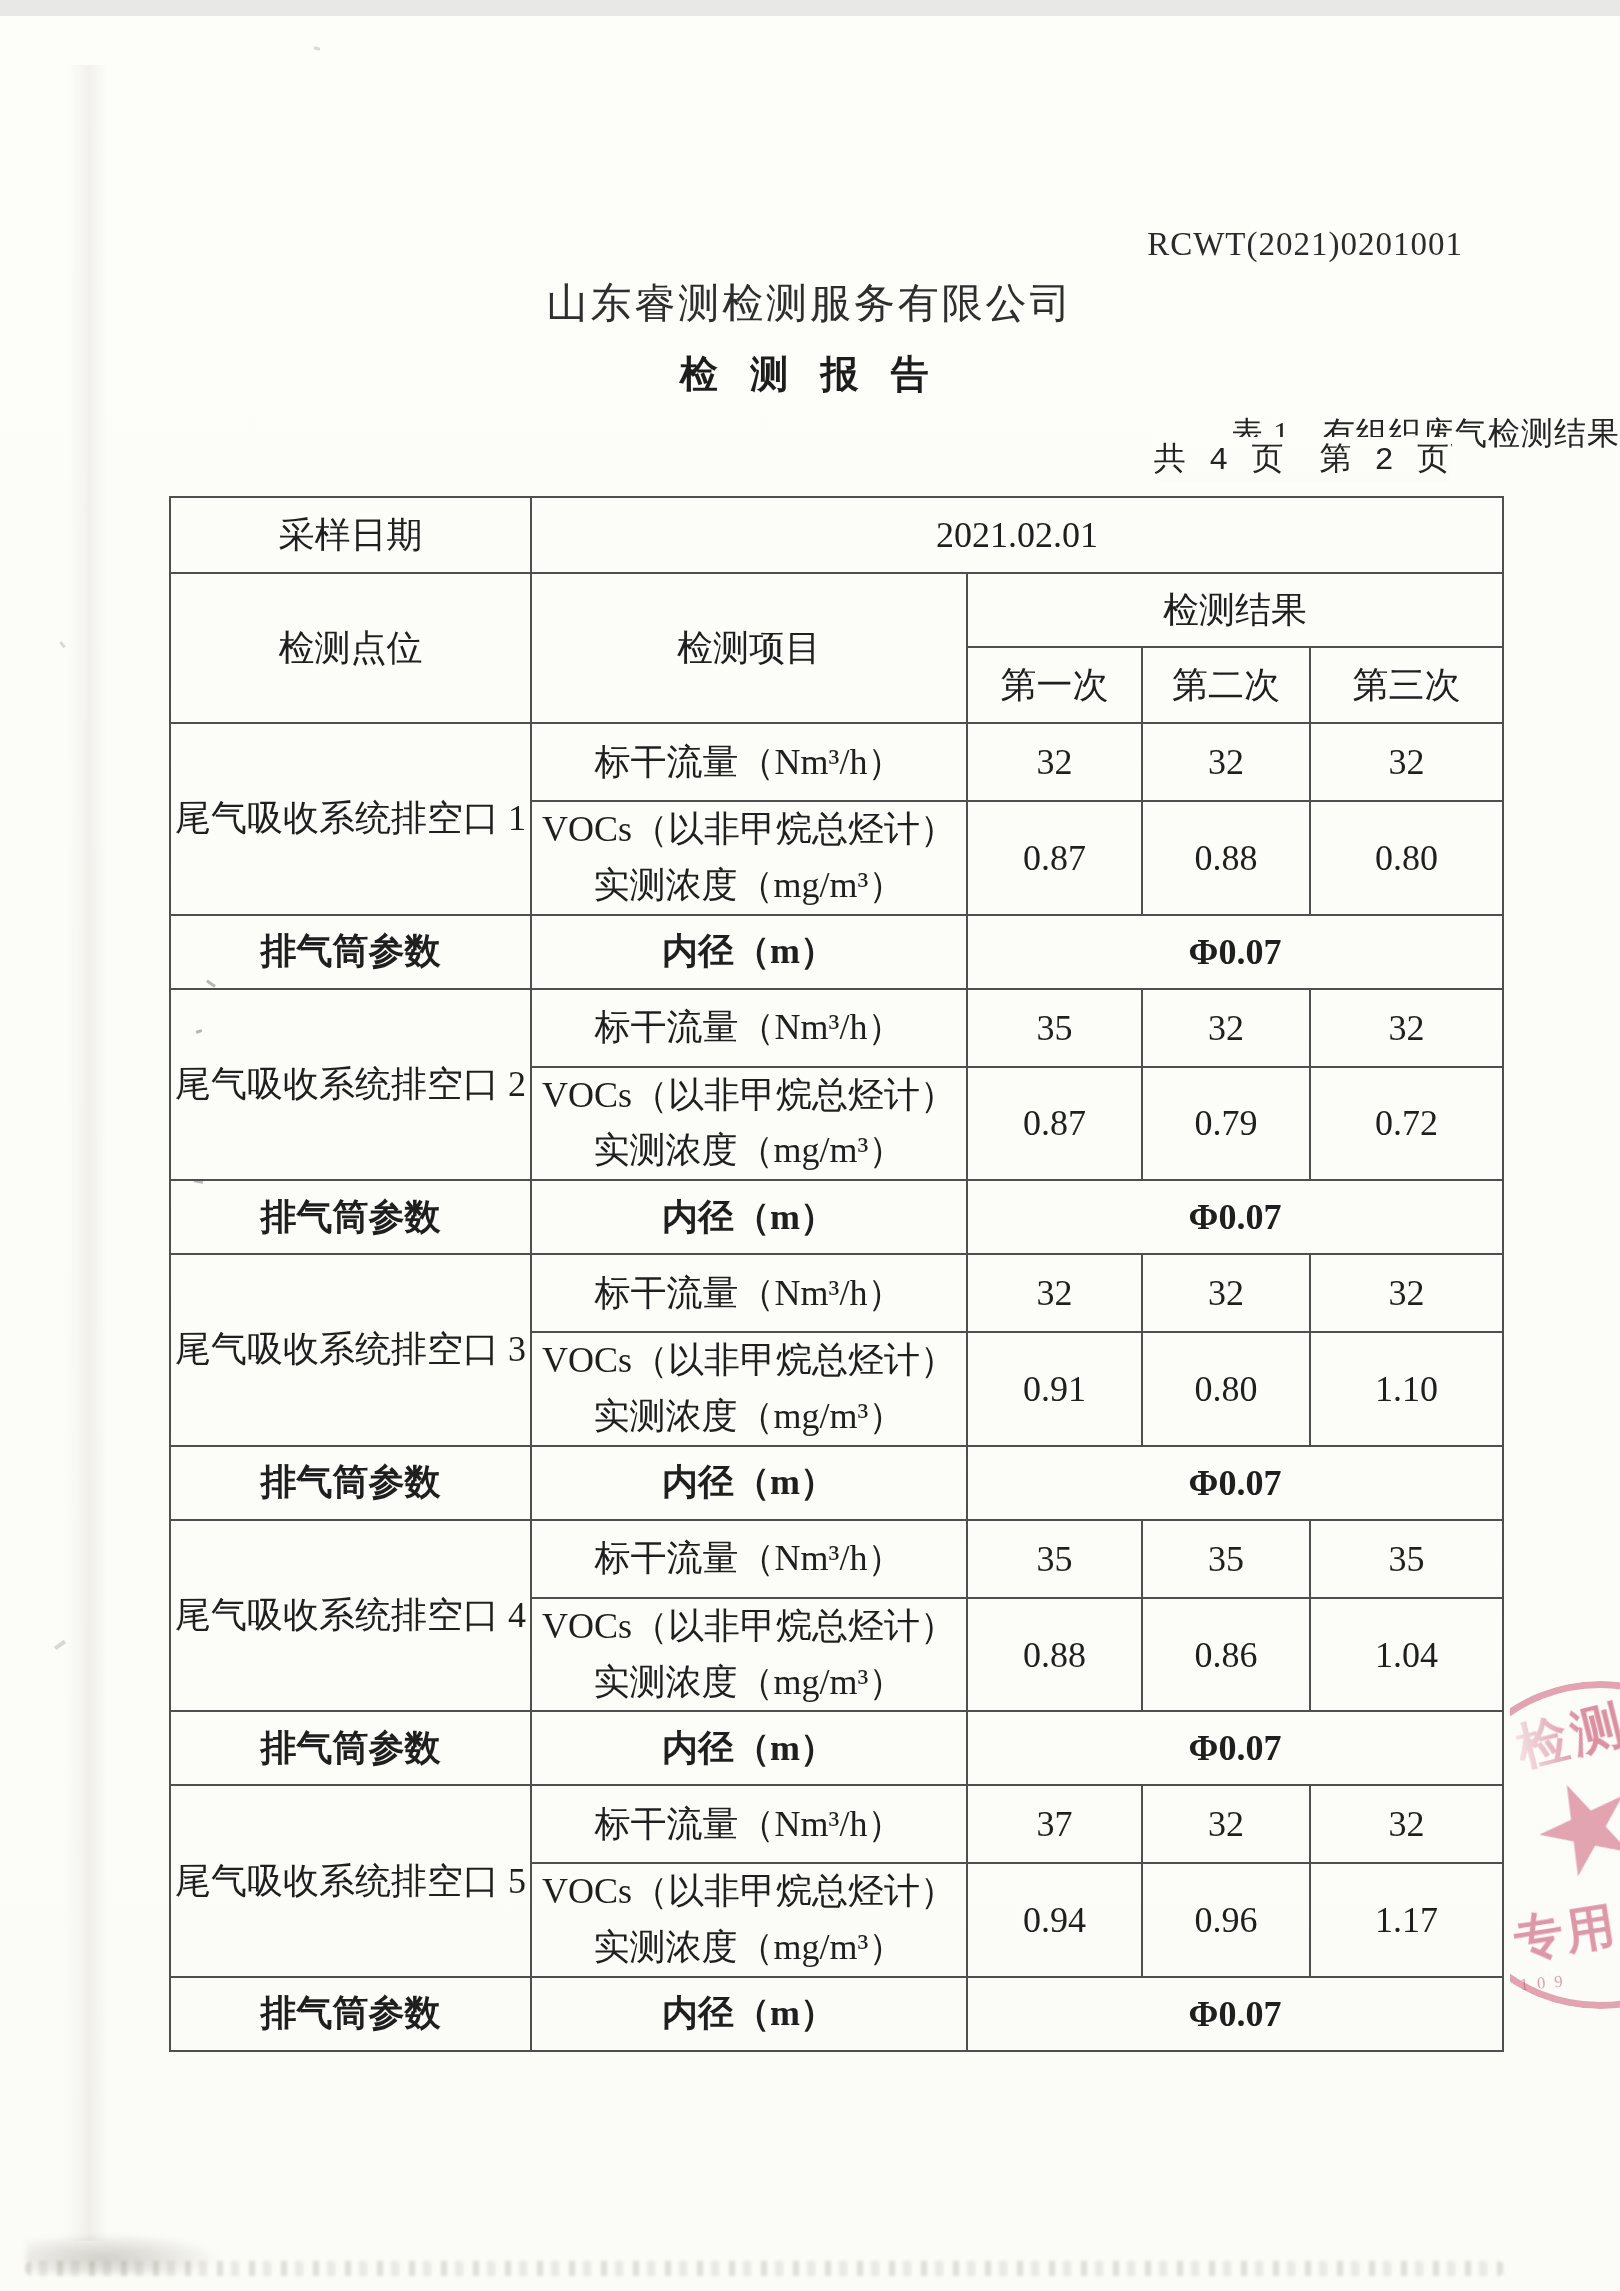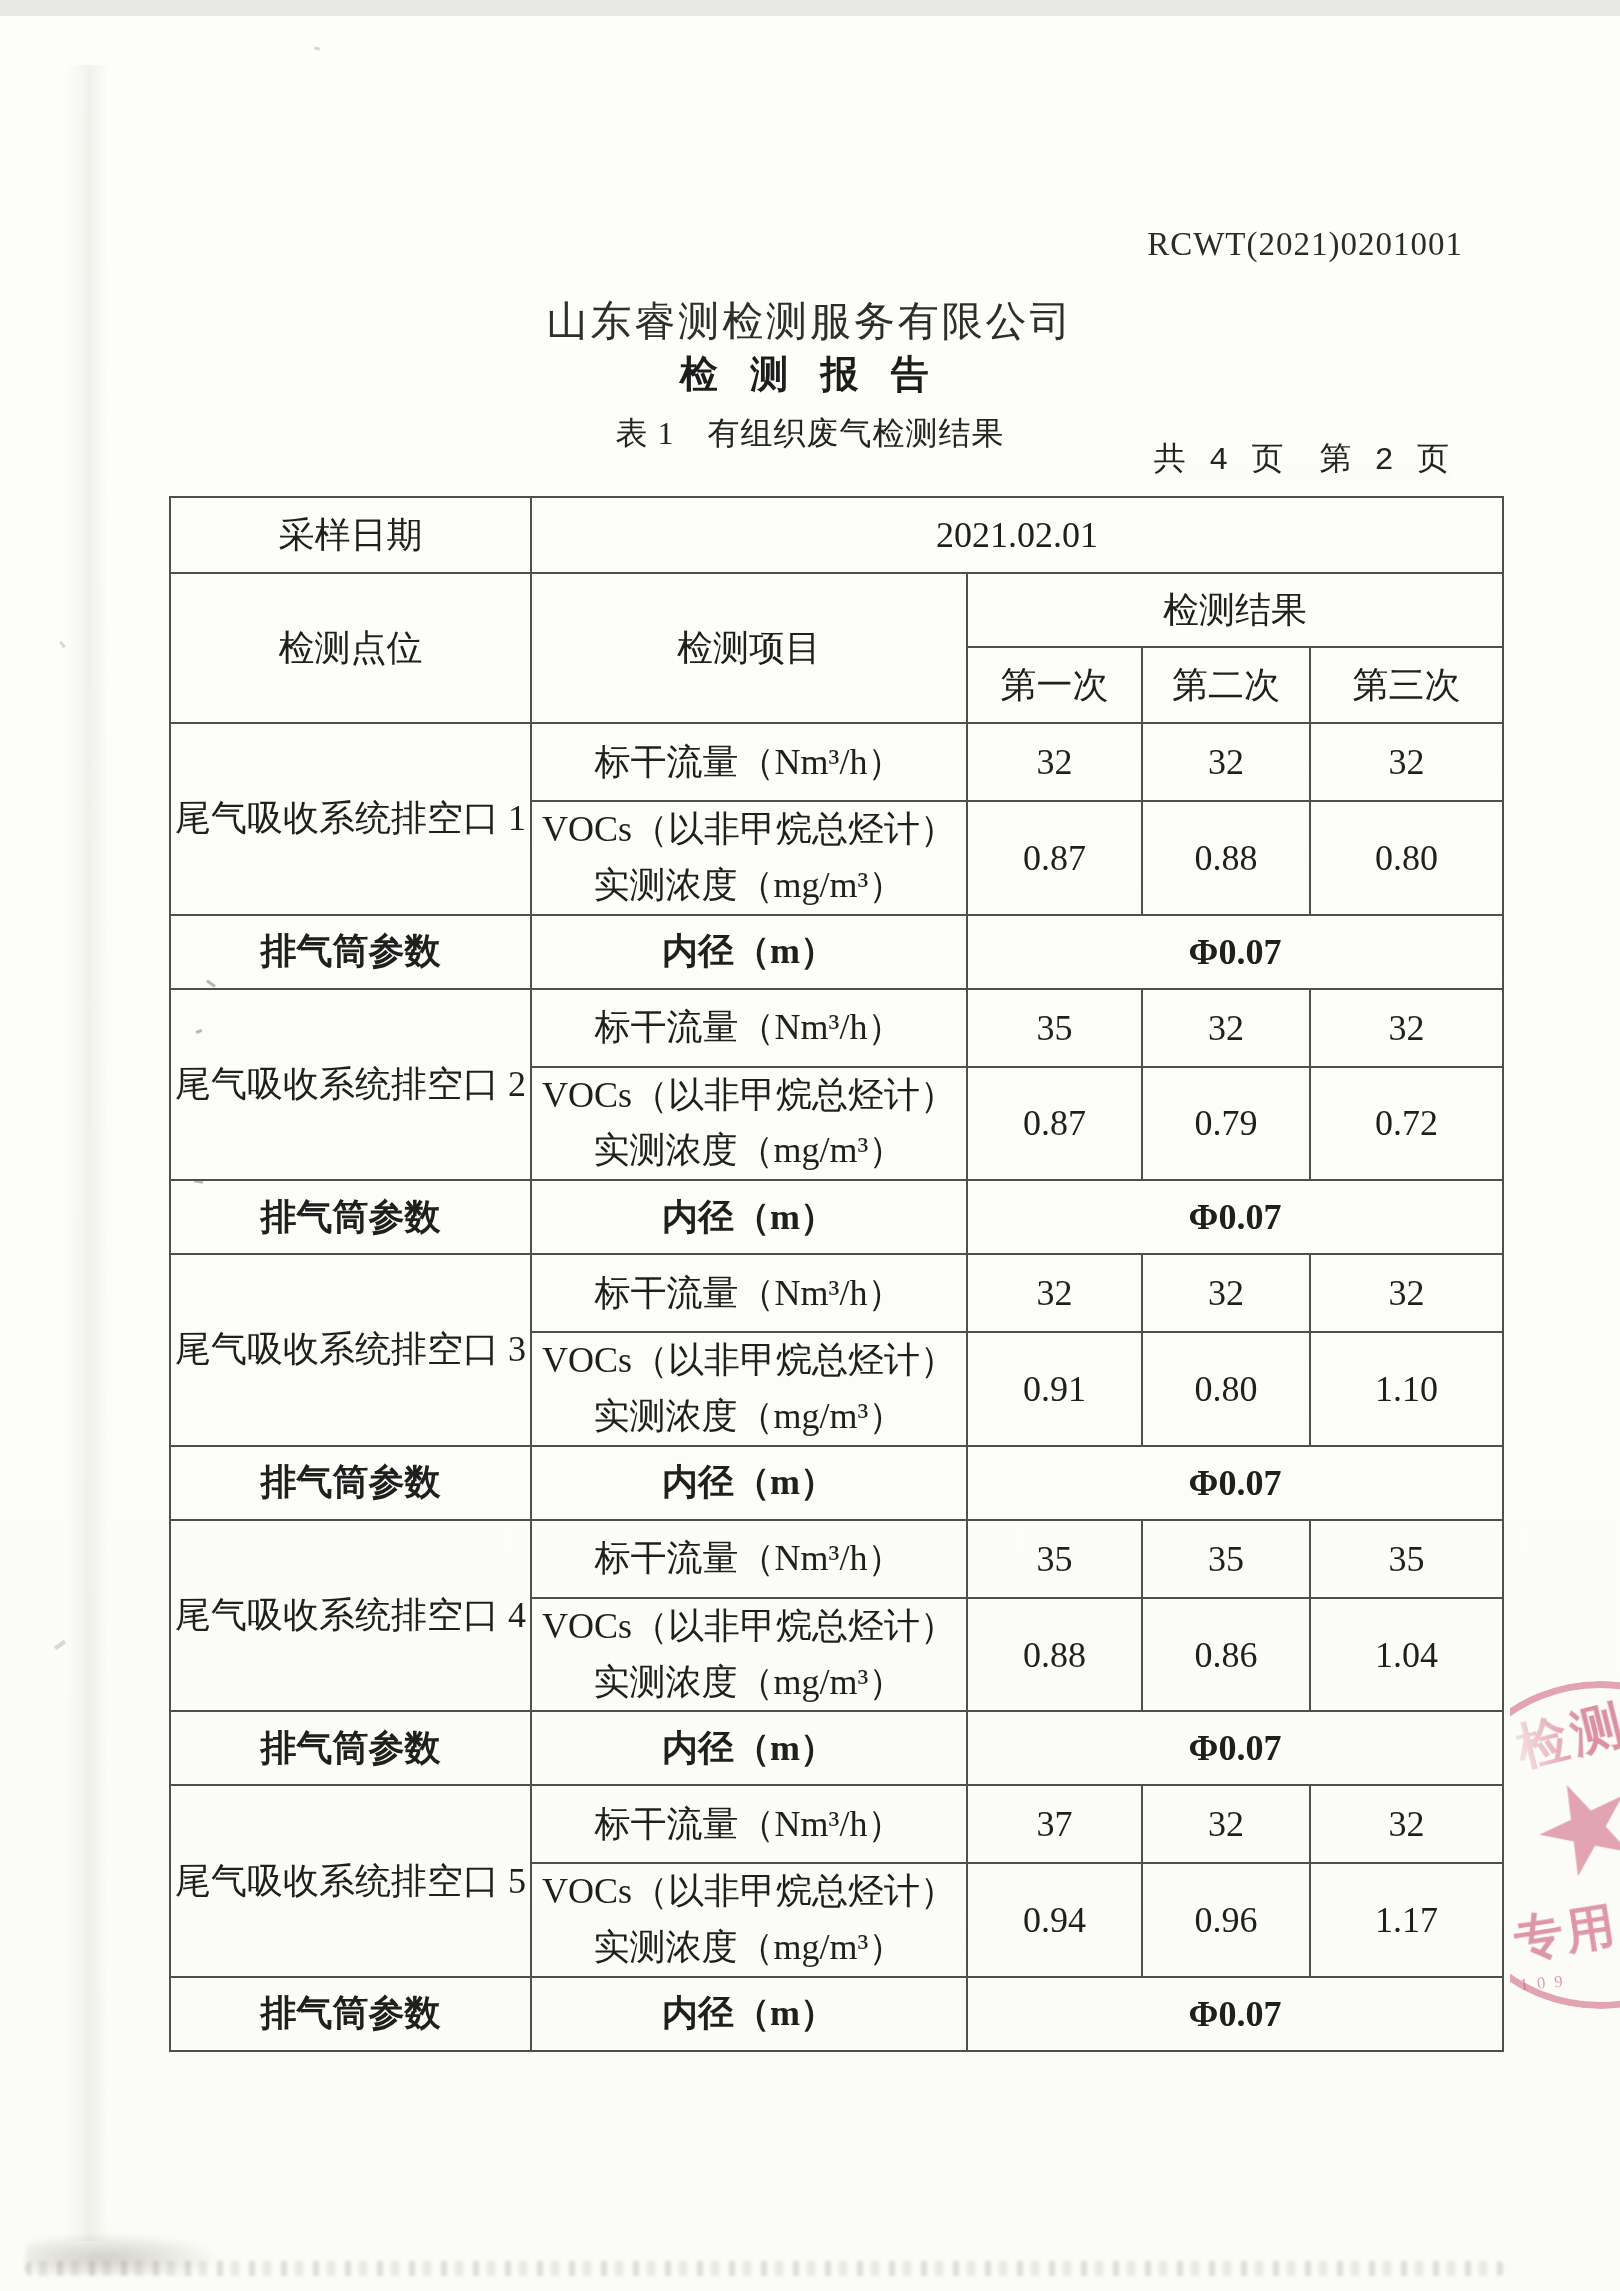--- a/index.html
+++ b/index.html
@@ -11,31 +11,31 @@
     overflow:hidden;
     font-family:"Liberation Serif","DejaVu Serif",serif;
     color:#222;
   }
   
   .report-code{
     position:absolute;top:210px;right:157px;
     font-size:33px;letter-spacing:1px;color:#2b2b2b;
   }
   .company{
-    position:absolute;top:278px;left:0;width:1620px;
+    position:absolute;top:260px;left:0;width:1620px;
     text-align:center;font-size:41px;letter-spacing:2.9px;color:#2e2e2e;
   }
   .title{
     position:absolute;top:333px;left:0;width:1620px;
     text-align:center;font-size:38px;font-weight:700;
     letter-spacing:0.30em;color:#1d1d1d;
   }
   .caption{
     position:absolute;top:396px;left:0;width:1620px;
-    text-align:center;font-size:32px;color:#242424;letter-spacing:1px;
+    text-align:right;font-size:32px;color:#242424;letter-spacing:1px;
   }
   .pageinfo{
     position:absolute;top:421px;right:169px;
     font-size:32px;color:#242424;letter-spacing:2px;
     background:inherit;
     font-family:Liberation Mono, monospace;
   }
   
   table.results{
     position:absolute;left:169px;top:480px;

